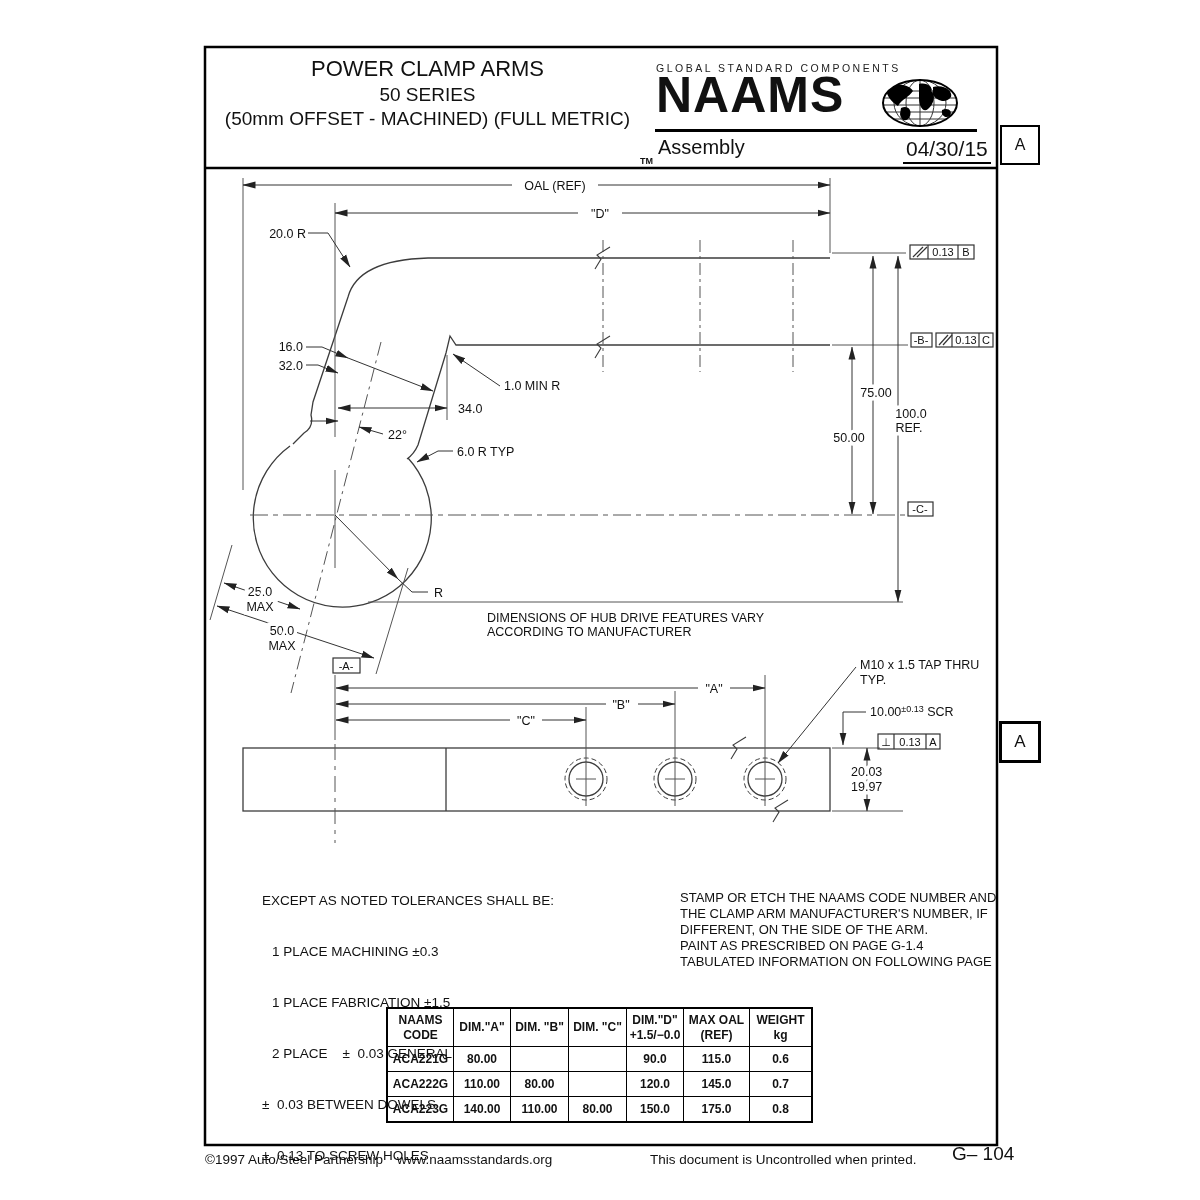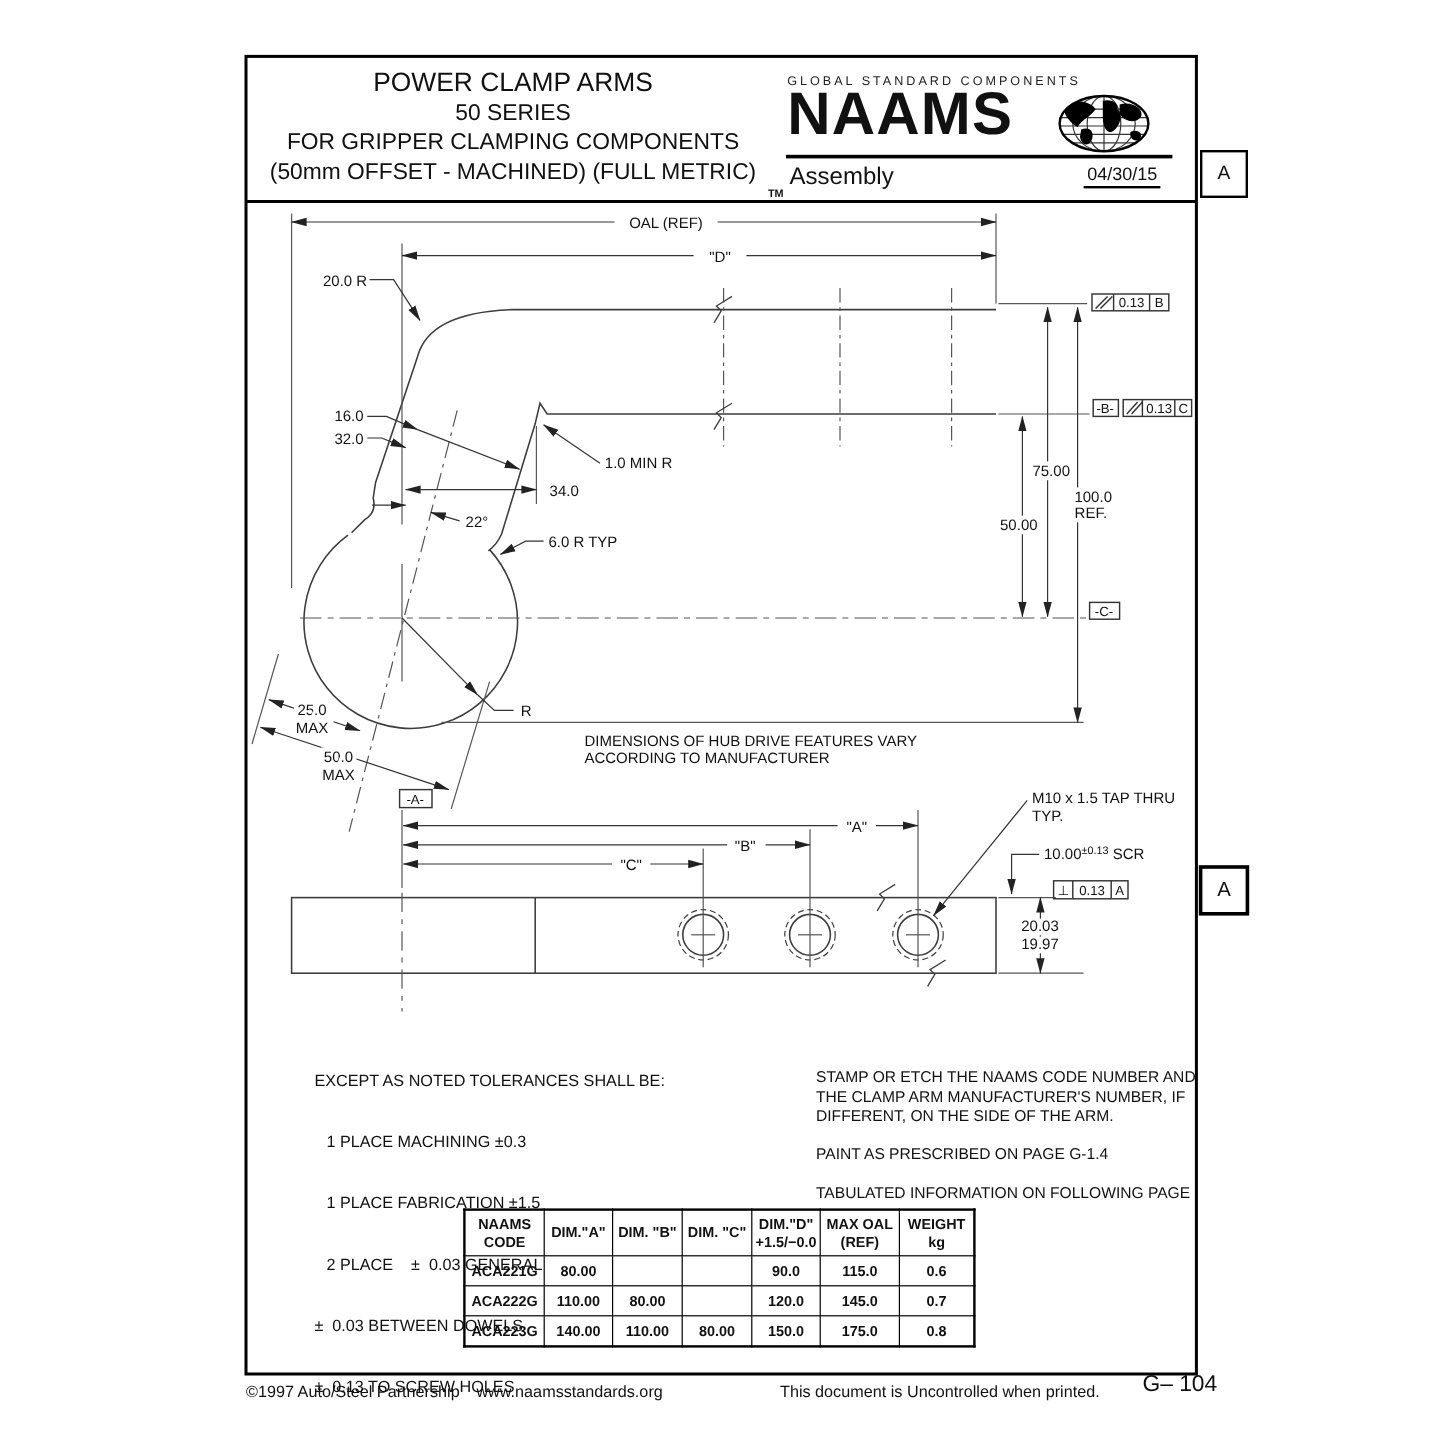--- a/index.html
+++ b/index.html
@@ -8,31 +8,31 @@
   .abs{position:absolute;}
   
   .title-left{left:215px;top:55px;width:425px;text-align:center;font-weight:normal;line-height:1.28;}
   .t1{font-size:22px;}
   .t2,.t3,.t4{font-size:19px;}
   .tagline{left:656px;top:62px;font-size:10.5px;font-weight:normal;letter-spacing:2.5px;color:#222;}
   .tm{left:640px;top:108px;font-size:9px;font-weight:bold;margin-top:48px;}
   .brand{left:656px;top:70px;font-size:50px;font-weight:900;letter-spacing:1px;line-height:1;}
   .brand-rule{left:655px;top:129px;width:322px;height:3px;background:#000;}
   .assembly{left:658px;top:136px;font-size:20px;}
-  .hdr-date{left:903px;top:137px;font-size:15px;border-bottom:2px solid #000;padding:0 3px 1px 3px;}
+  .hdr-date{left:903px;top:137px;font-size:21px;border-bottom:2px solid #000;padding:0 3px 1px 3px;}
   .rev-box{left:1000px;top:125px;width:36px;height:36px;border:2px solid #000;
            display:flex;align-items:center;justify-content:center;font-size:16px;}
   .sect-box{left:999px;top:721px;width:36px;height:36px;border:3px solid #000;
            display:flex;align-items:center;justify-content:center;font-size:17px;}
   
   .notes{left:262px;top:858px;font-size:13.5px;line-height:17px;white-space:pre;}
   .notes .ind{margin-left:10px;}
   .notes .ind2{}
   .side-notes{left:680px;top:890px;font-size:13px;line-height:16px;}
-  .side-notes .gap{margin-top:16px;}
+  .side-notes .gap{margin-top:0;}
   
   .spec-table{left:386px;top:1007px;}
   table{border-collapse:collapse;}
   .spec-table table{border:2.5px solid #000;}
   .spec-table th,.spec-table td{border:1.5px solid #000;text-align:center;vertical-align:middle;
        font-size:12px;padding:0 2px;}
   .spec-table th{font-weight:bold;white-space:pre-line;height:37px;line-height:1.25;}
   .spec-table td{height:24px;font-weight:bold;}
   
   .footer{font-size:13.5px;}
@@ -248,21 +248,20 @@
       <text class="ft" x="910" y="746" text-anchor="middle">0.13</text>
       <text class="ft" x="933" y="746" text-anchor="middle">A</text>
       <text class="dt halo" x="851" y="776">20.03</text>
       <text class="dt halo" x="851" y="791">19.97</text>
     </g>
   </svg>
 
   <div class="abs title-left">
     <div class="t1">POWER CLAMP ARMS</div>
     <div class="t2">50 SERIES</div>
-    <div class="t3">FOR GRIPPER CLAMPING COMPONENTS</div>
     <div class="t4">(50mm OFFSET - MACHINED) (FULL METRIC)</div>
   </div>
   <div class="abs tagline">GLOBAL STANDARD COMPONENTS</div>
   <div class="abs tm">TM</div>
   <div class="abs brand">NAAMS</div>
   <div class="abs brand-rule"></div>
   <div class="abs assembly">Assembly</div>
   <div class="abs hdr-date">04/30/15</div>
   <div class="abs rev-box">
       <span>A</span>

